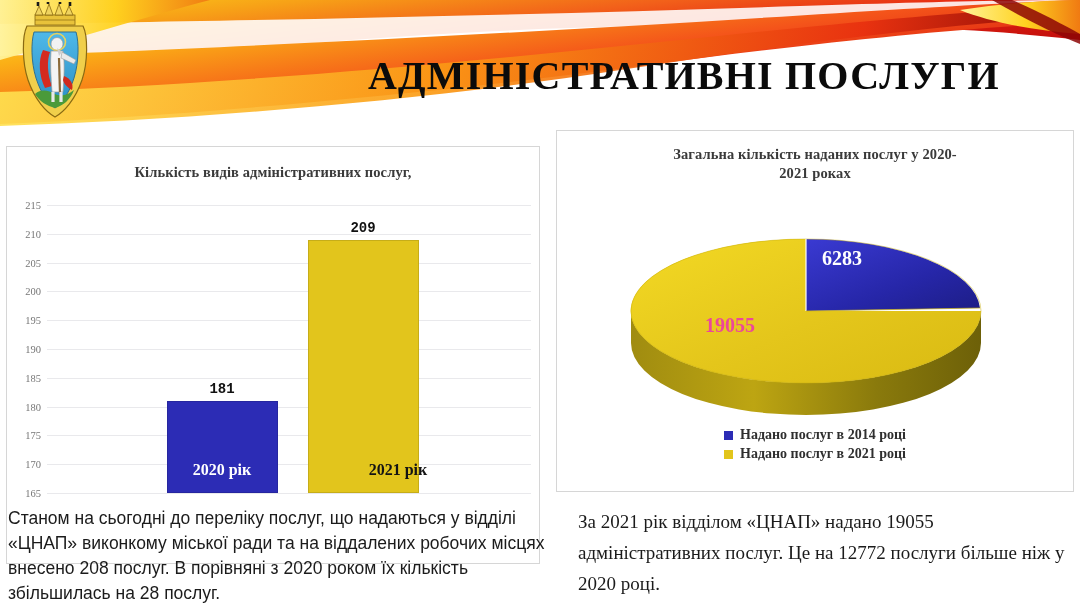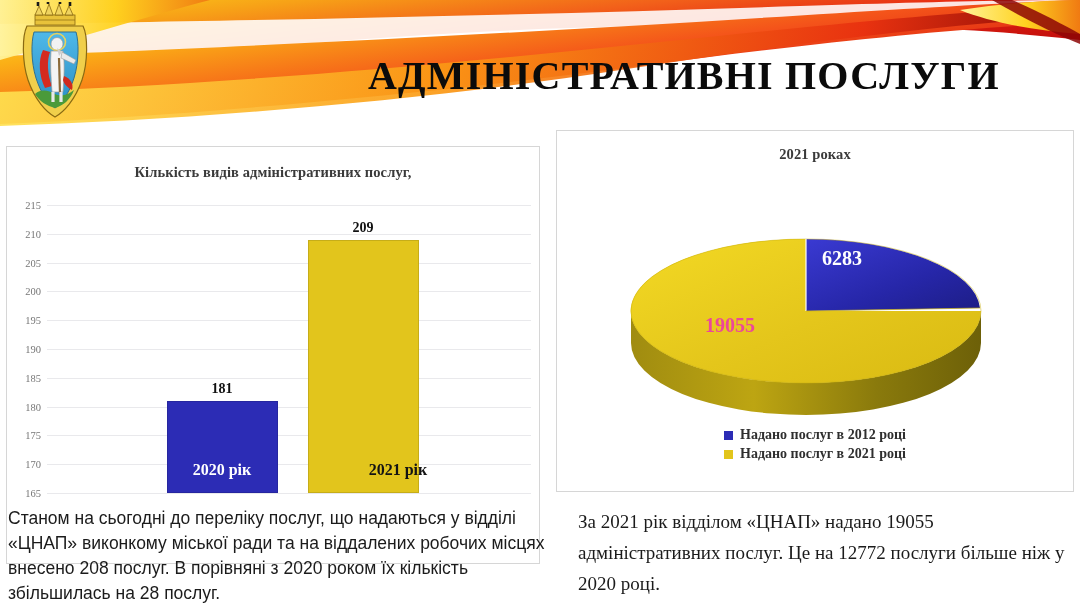--- a/index.html
+++ b/index.html
@@ -95,21 +95,21 @@
   }
   .bar-inner {
     position: absolute;
     left: 0; bottom: 0; width: 100%; height: 100%;
     border: 1px solid rgba(0,0,0,0.12);
   }
   .bar-value {
     position: absolute;
     left: 50%;
     transform: translateX(-50%);
-    font-family: Liberation Serif, serif;
+    font-family: Liberation Mono, monospace;
     font-size: 14px;
     font-weight: 700;
     color: #111;
     white-space: nowrap;
   }
   .bar-label {
     position: absolute;
     left: 50%;
     transform: translateX(-50%);
     font-family: "Liberation Serif", "DejaVu Serif", serif;
@@ -314,20 +314,21 @@
             <div class="bar-inner" style="background: rgb(226, 197, 28);"></div>
             <div class="bar-label" style="color: rgb(20, 20, 20); bottom: 14px; margin-left: 35px;">2021 рік</div>
             <div class="bar-value" style="bottom: 257.44px;">209</div>
           </div>
         </div>
     </div>
   </div>
 
   <div class="panel" id="panel-pie">
     <div class="chart-title" id="pie-title">
+      <span style="display: block;">Загальна кількість наданих послуг у 2020-</span>
       <span style="display: block;">2021 роках</span>
     </div>
 
     <div id="pie-area">
       <svg id="pie-svg" width="430" height="230" viewBox="0 0 430 230">
         <defs>
           <linearGradient id="goldTop" x1="0" y1="0" x2="1" y2="1">
             <stop offset="0%" stop-color="#f3d924"></stop>
             <stop offset="55%" stop-color="#e4c61b"></stop>
             <stop offset="100%" stop-color="#d9ba12"></stop>
@@ -365,21 +366,21 @@
         <path d="M205,118 L379,115" stroke="#c9ae10" stroke-width="1" opacity="0.7"></path>
       </svg>
 
       <div class="pie-label" id="pie-label-blue">6283</div>
       <div class="pie-label" id="pie-label-gold">19055</div>
     </div>
 
     <div id="pie-legend">
       <div class="legend-row">
         <span class="legend-swatch" id="sw0" style="background: rgb(44, 44, 181);"></span>
-        <span>Надано послуг  в 2012 році</span>
+        <span>Надано послуг  в 2014 році</span>
       </div>
       <div class="legend-row">
         <span class="legend-swatch" id="sw1" style="background: rgb(226, 197, 28);"></span>
         <span>Надано послуг  в 2021 році</span>
       </div>
     </div>
   </div>
 
   <div class="footer-text" id="footer-left">Станом на сьогодні до переліку послуг, що надаються у відділі «ЦНАП» виконкому міської ради  та на віддалених робочих місцях внесено 208 послуг. В порівняні з 2020 роком їх кількість збільшилась на 28 послуг.</div>
   <div class="footer-text" id="footer-right">За 2021 рік відділом «ЦНАП» надано 19055 адміністративних послуг. Це на 12772 послуги більше ніж у 2020 році.</div>

